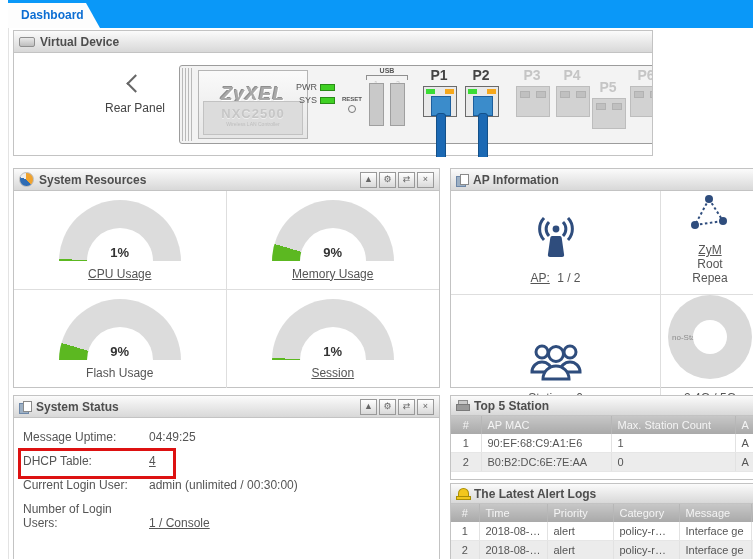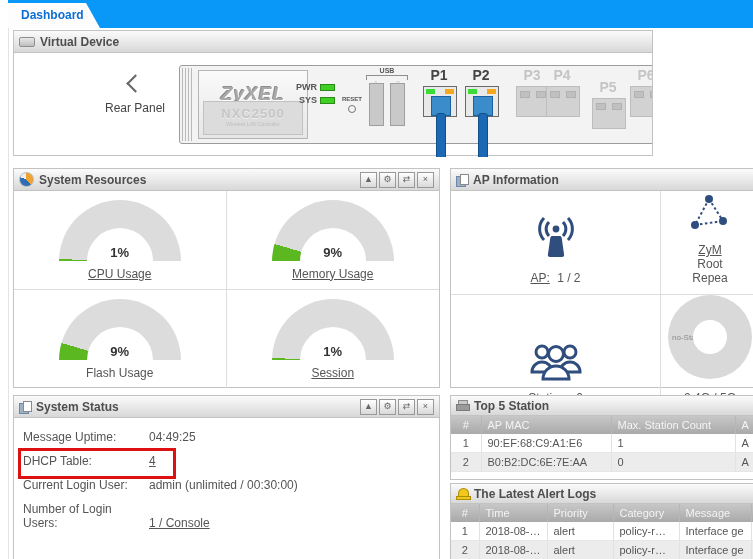--- a/index.html
+++ b/index.html
@@ -45,21 +45,21 @@
            border:1px solid #9c9c9c;border-radius:3px;}
   .vents{position:absolute;top:2px;bottom:2px;background:repeating-linear-gradient(90deg,#b9b9b9 0 1px,transparent 1px 3px);}
   .vents.l{left:2px;width:11px;} .vents.r{right:3px;width:18px;}
   .logobox{position:absolute;left:18px;top:4px;width:108px;height:67px;border:1px solid #b5b5b5;
            background:linear-gradient(#fafafa,#e6e6e6);text-align:center;}
   .zyxel{font-weight:bold;font-style:italic;font-size:19px;letter-spacing:1px;color:#a9a9a9;
          text-shadow:1px 1px 0 #fff, -1px -1px 0 #8f8f8f;margin-top:12px;}
   .modelbox{position:absolute;left:4px;right:4px;top:30px;bottom:3px;background:#dcdcdc;border:1px solid #c2c2c2;}
   .model{font-weight:bold;font-size:13px;color:#c6c6c6;text-shadow:0 1px 0 #eee;margin-top:4px;letter-spacing:1px;}
   .modelsub{font-size:5px;color:#bdbdbd;}
-  .ledrow{position:absolute;display:flex;align-items:center;gap:3px;font-size:9px;font-weight:bold;color:#555;}
+  .ledrow{position:absolute;display:flex;align-items:center;gap:3px;font-size:9px;font-weight:normal;color:#555;}
   .led{width:13px;height:5px;background:#3fd023;border:1px solid #2a8c17;}
   .resetwrap{position:absolute;left:159px;top:30px;width:26px;text-align:center;}
   .resetlbl{font-size:6px;font-weight:bold;color:#555;}
   .resetbtn{width:6px;height:6px;border:1px solid #777;border-radius:50%;margin:3px auto 0;}
   .usbwrap{position:absolute;left:186px;top:1px;width:42px;text-align:center;}
   .usblbl{font-size:7px;font-weight:bold;color:#555;}
   .usbbracket{height:4px;border:1px solid #8f8f8f;border-bottom:none;margin-top:1px;}
   .usbnums{display:flex;justify-content:space-between;padding:0 8px;font-size:7px;color:#c4c4c4;}
   .usbslot{position:absolute;top:17px;width:13px;height:41px;background:#c9c9c9;border:1px solid #9f9f9f;}
   .usbslot.s1{left:189px;} .usbslot.s2{left:210px;}
@@ -178,21 +178,21 @@
           <span class="ledg"></span>
           <span class="ledo"></span>
           <span class="plug"></span>
           <span class="cable"></span>
         </div>
       </div>
       <div class="port off" style="left:336px;top:1px;">
         <div class="portlbl">P3</div>
         <div class="portbox"></div>
       </div>
-      <div class="port off" style="left:366px;top:1px;">
+      <div class="port off" style="left:376px;top:1px;">
         <div class="portlbl">P4</div>
         <div class="portbox"></div>
       </div>
       <div class="port off" style="left:412px;top:13px;border-radius:12px;">
         <div class="portlbl">P5</div>
         <div class="portbox"></div>
       </div>
       <div class="port off" style="left:450px;top:1px;">
         <div class="portlbl">P6</div>
         <div class="portbox"></div>

